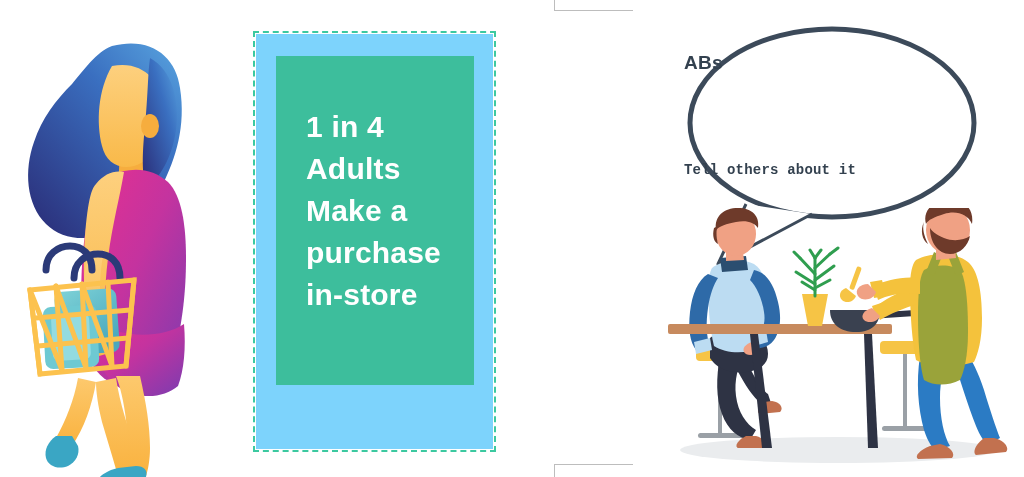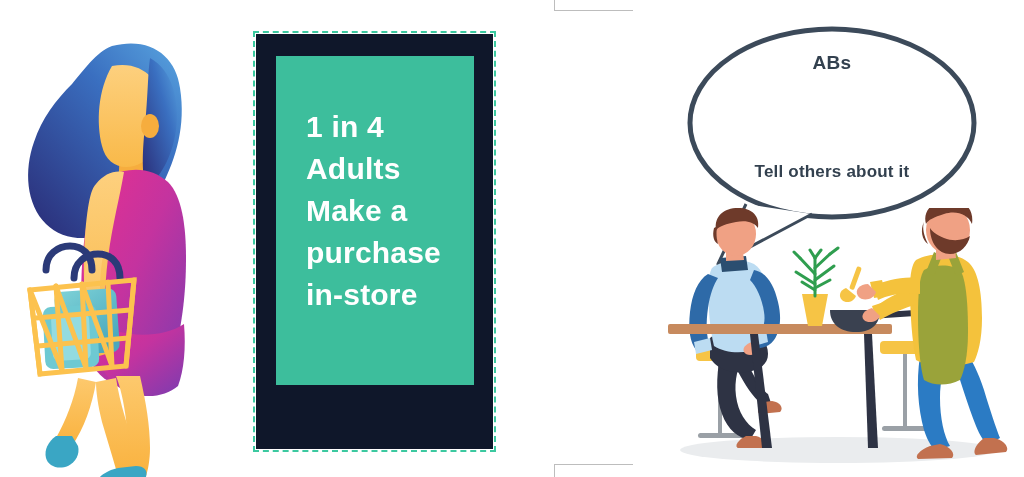--- a/index.html
+++ b/index.html
@@ -45,21 +45,21 @@
     position: absolute;
     inset: 0;
     border: 2px dashed #3cc9a0;
     box-sizing: border-box;
     pointer-events: none;
     z-index: 4;
   }
   #kiosk-frame {
     position: absolute;
     left: 3px; top: 3px; right: 3px; bottom: 3px;
-    background: #0f172a;
+    background: #7dd3fc;
     box-sizing: border-box;
   }
   #kiosk-screen {
     position: absolute;
     left: 20px; top: 22px; width: 198px; height: 329px;
     background: #3dbe9c;
   }
   #kiosk-headline {
     position: absolute;
     left: 30px; top: 50px; width: 170px;
@@ -72,27 +72,26 @@
   }
 
   
   #woman-illustration { left: 0px; top: 18px; width: 250px; height: 459px; }
 
   
   #speech-bubble { left: 684px; top: 22px; width: 296px; height: 260px; }
   .bubble-text {
     position: absolute;
     width: 100%;
-    text-align: center;
     color: #33414f;
     font-weight: bold;
   }
   #bubble-label-abs { top: 30px; font-size: 19px; letter-spacing: 0.3px; }
   #bubble-stat      { top: 52px; font-size: 73px; color: #fbc22a; letter-spacing: -1px; }
-  #bubble-caption   { top: 140px; font-size: 17px; letter-spacing: 0.2px; }
+  #bubble-caption   { top: 140px; font-size: 14px; letter-spacing: 0.2px; font-family: Liberation Mono, monospace; }
 
   
   #kitchen-scene { left: 668px; top: 208px; width: 340px; height: 262px; }
 </style>
 </head>
 <body>
 
 <div id="canvas">
 
   <div class="crop-mark" id="crop-top"></div>

